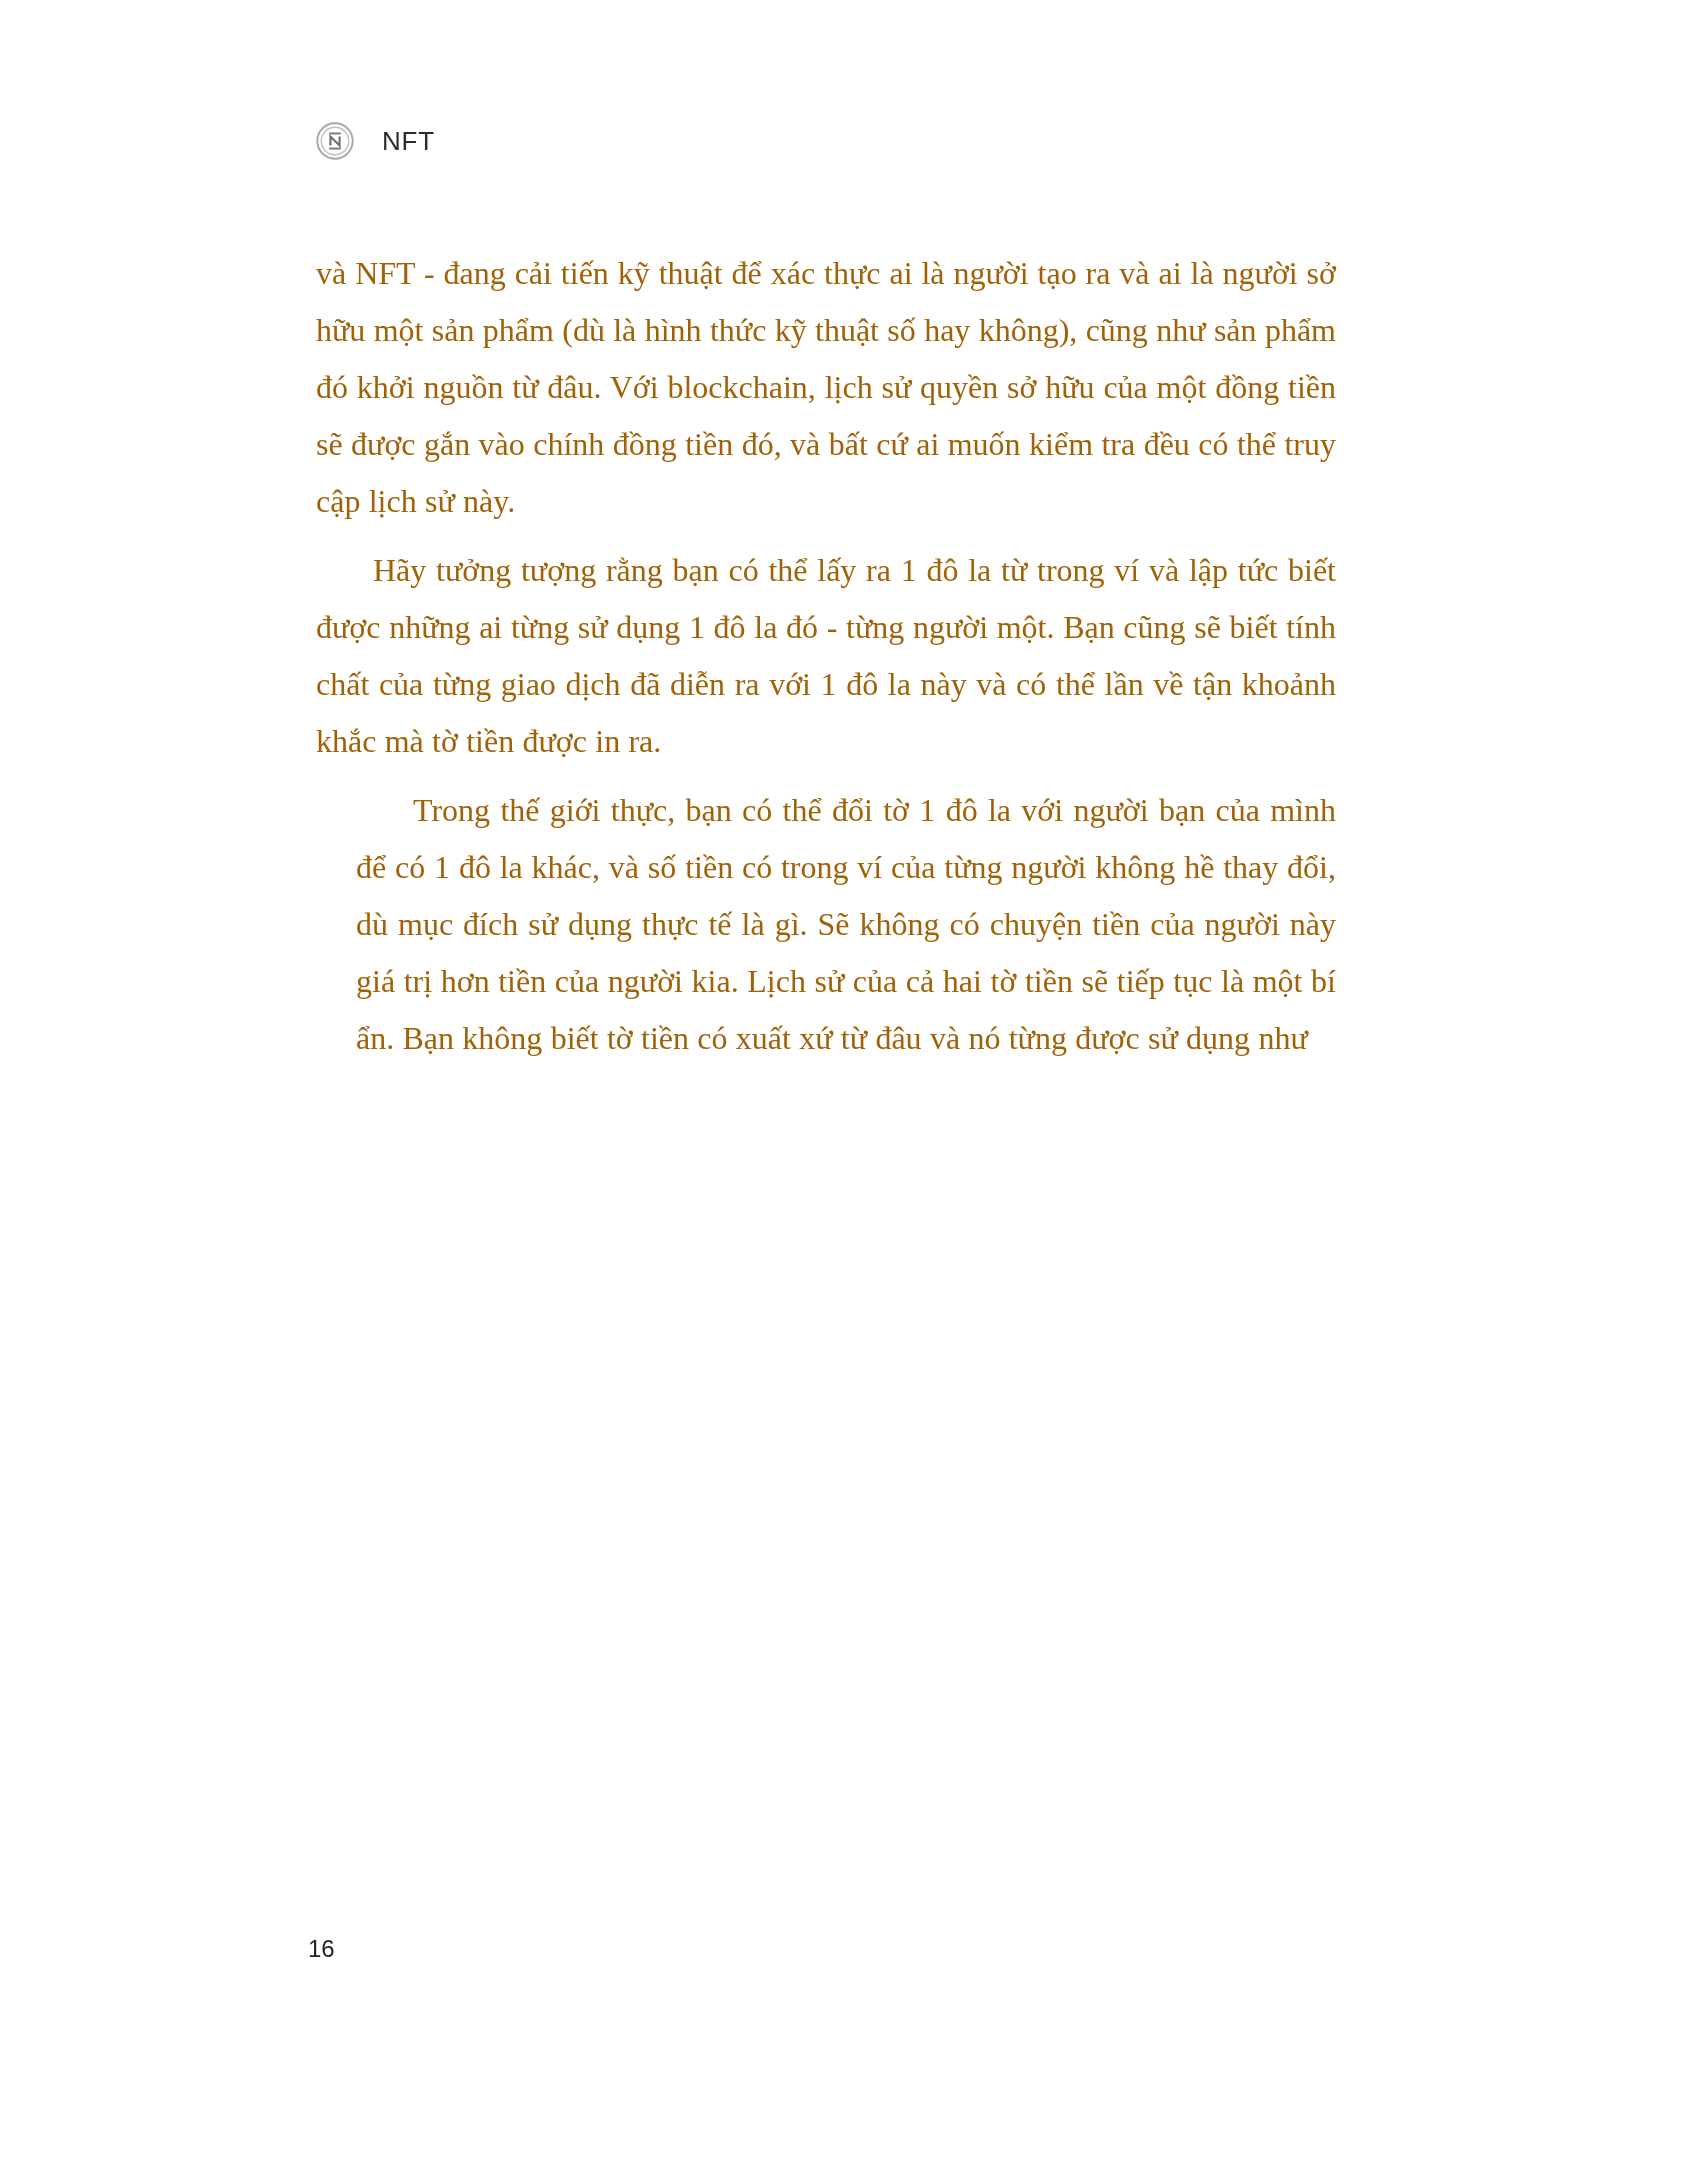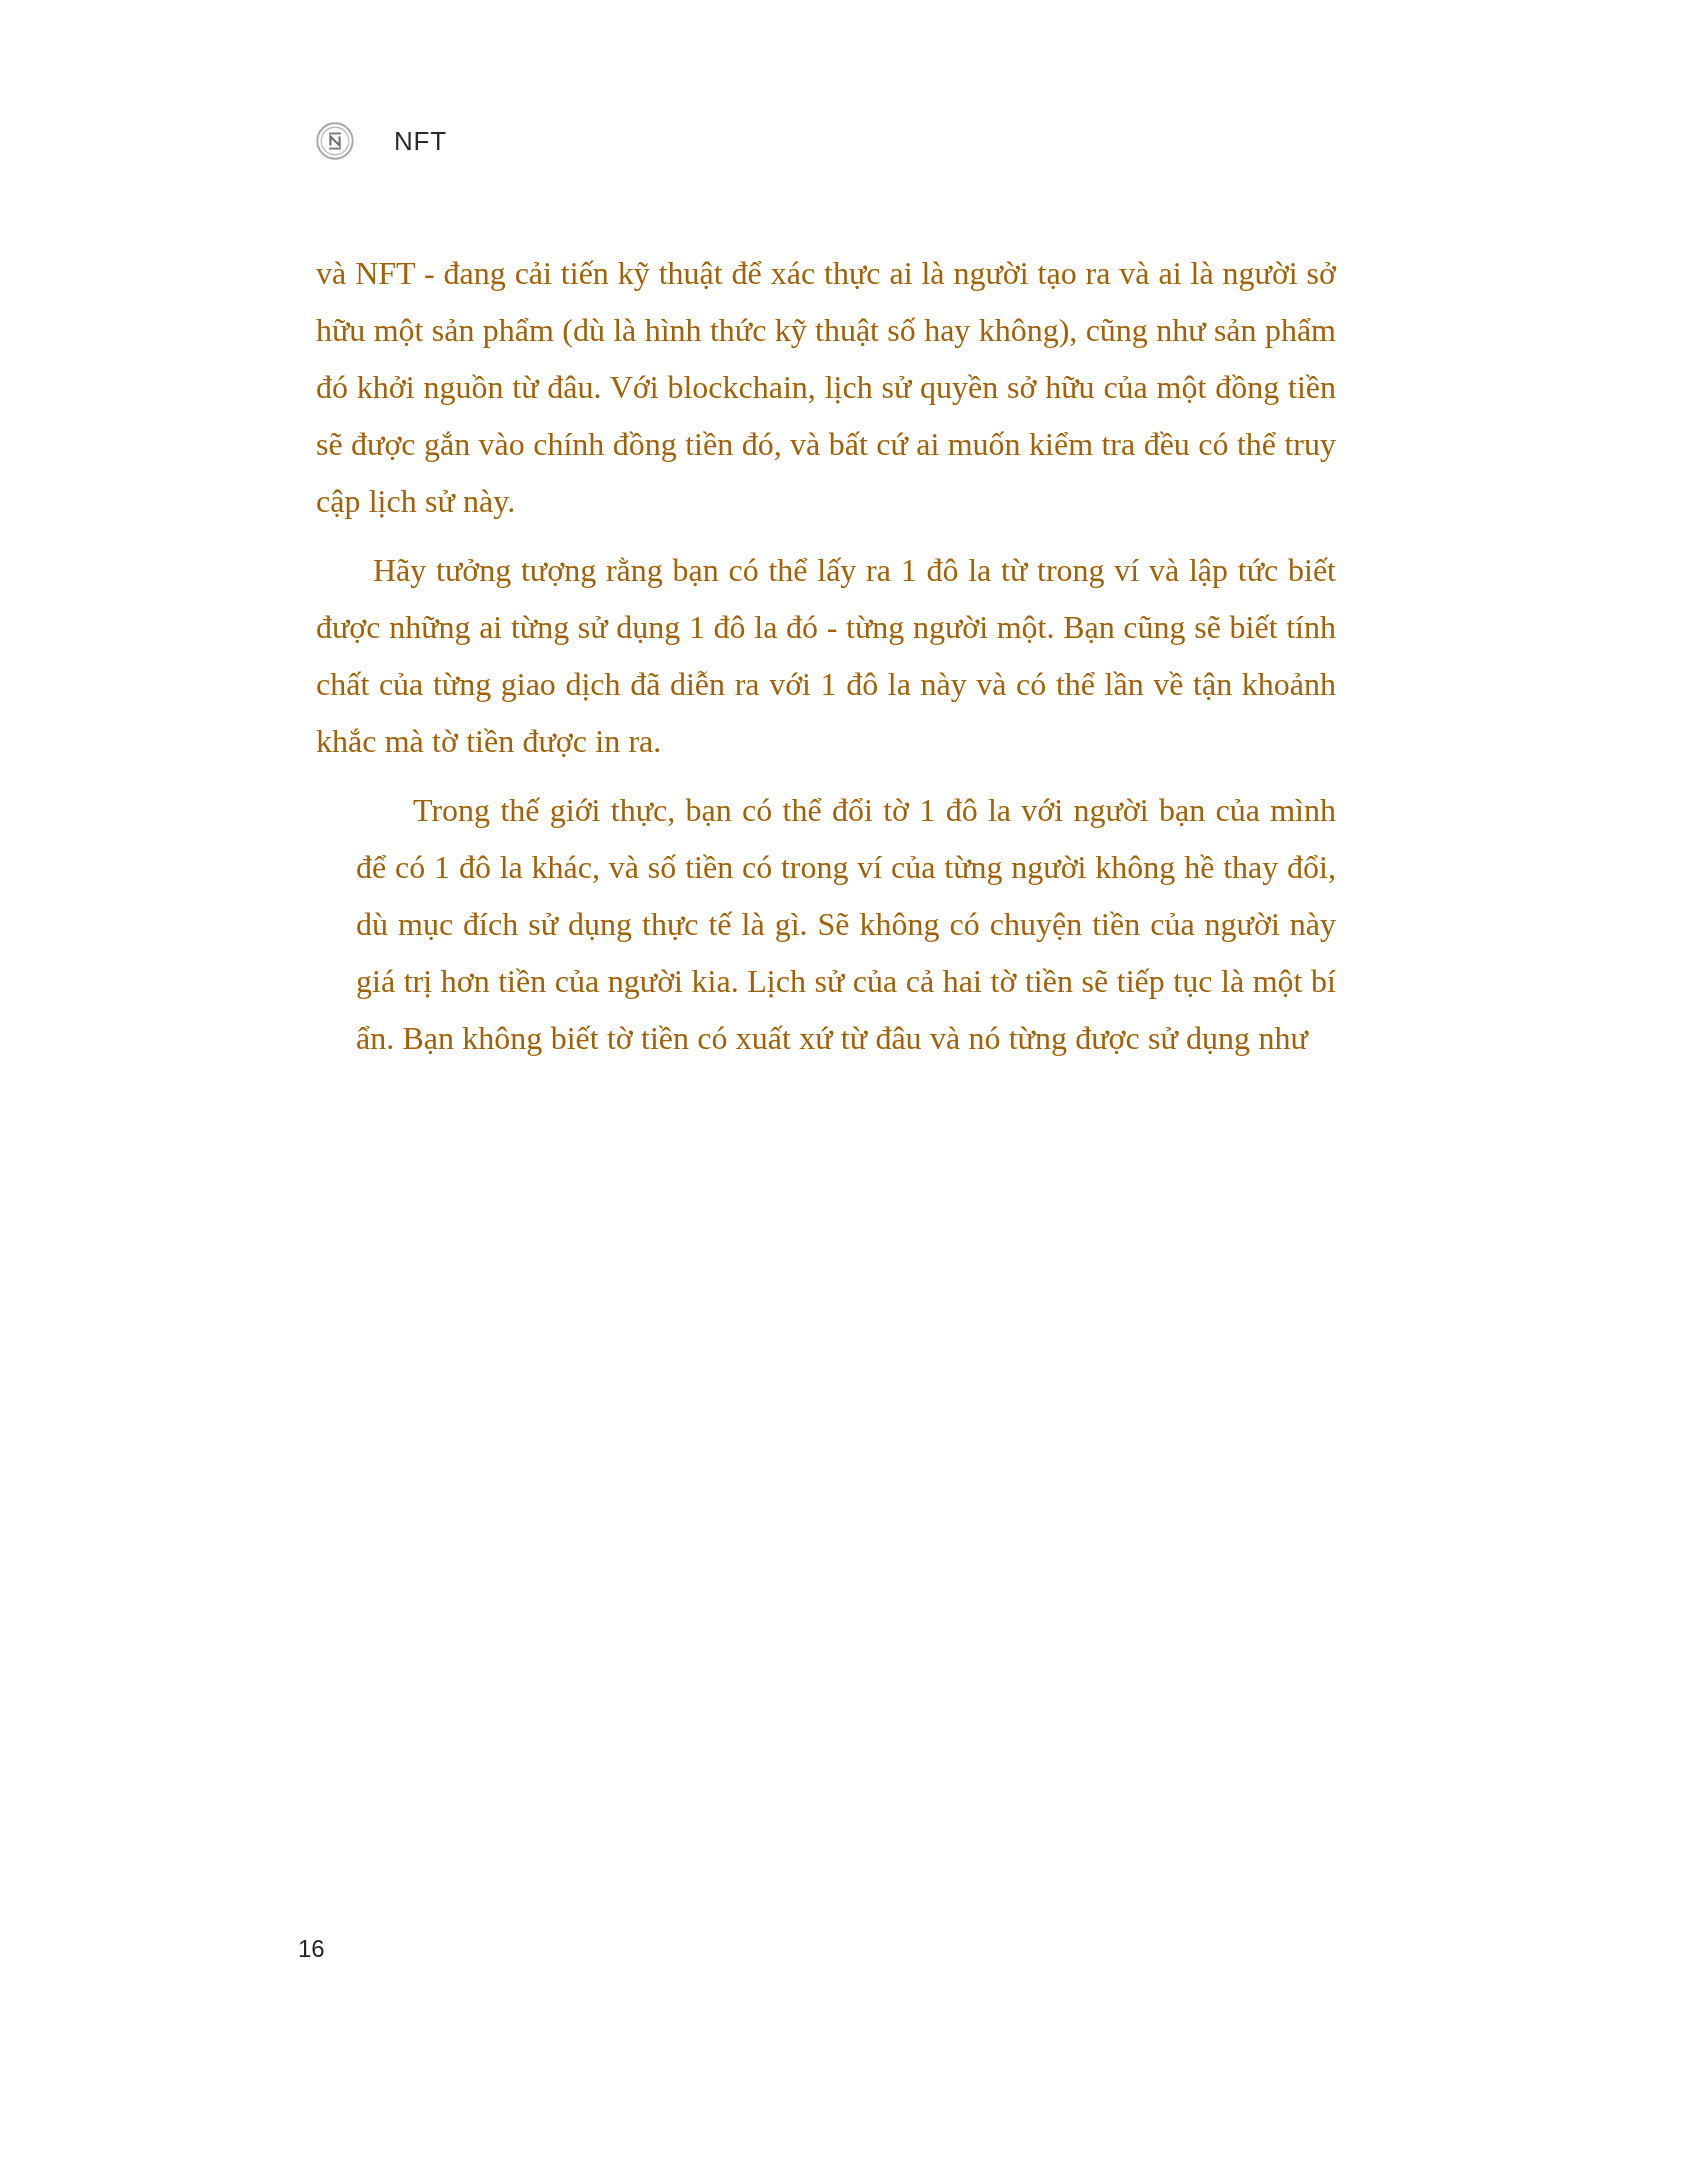--- a/index.html
+++ b/index.html
@@ -22,21 +22,21 @@
     background: #ffffff;
   }
 
   
   .running-head {
     position: absolute;
     top: 122px;
     left: 316px;
     display: flex;
     align-items: center;
-    gap: 40px;
+    gap: 28px;
   }
 
   .logo-icon {
     width: 38px;
     height: 38px;
     flex: 0 0 38px;
     position: relative;
   }
   .logo-icon svg { display: block; width: 38px; height: 38px; }
 
@@ -66,21 +66,21 @@
     word-spacing: 0.3px;
   }
   .para.indent {
     text-indent: 57px;
   }
   .para:last-child { margin-bottom: 0; margin-left: 40px; }
 
   
   .folio {
     position: absolute;
-    left: 298px;
+    left: 308px;
     top: 1935px;
     font-family: "Liberation Sans", sans-serif;
     font-size: 24px;
     color: #222222;
   }
 </style>
 </head>
 <body>
 
 <div class="page">

